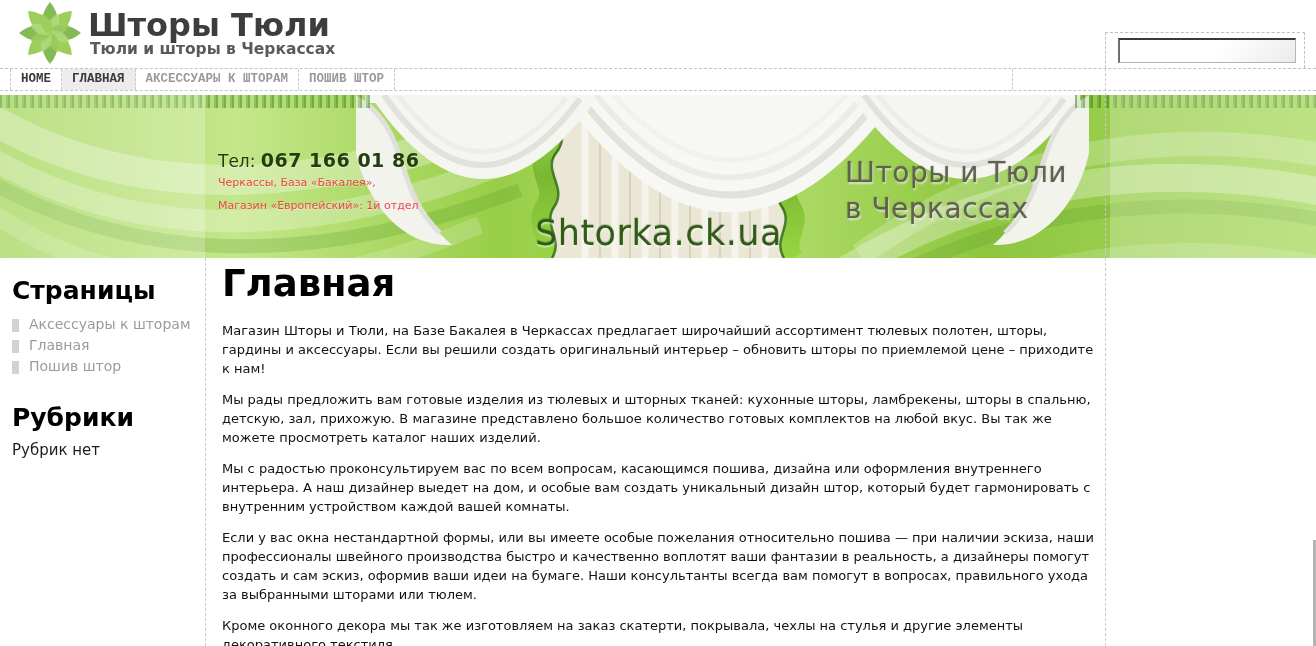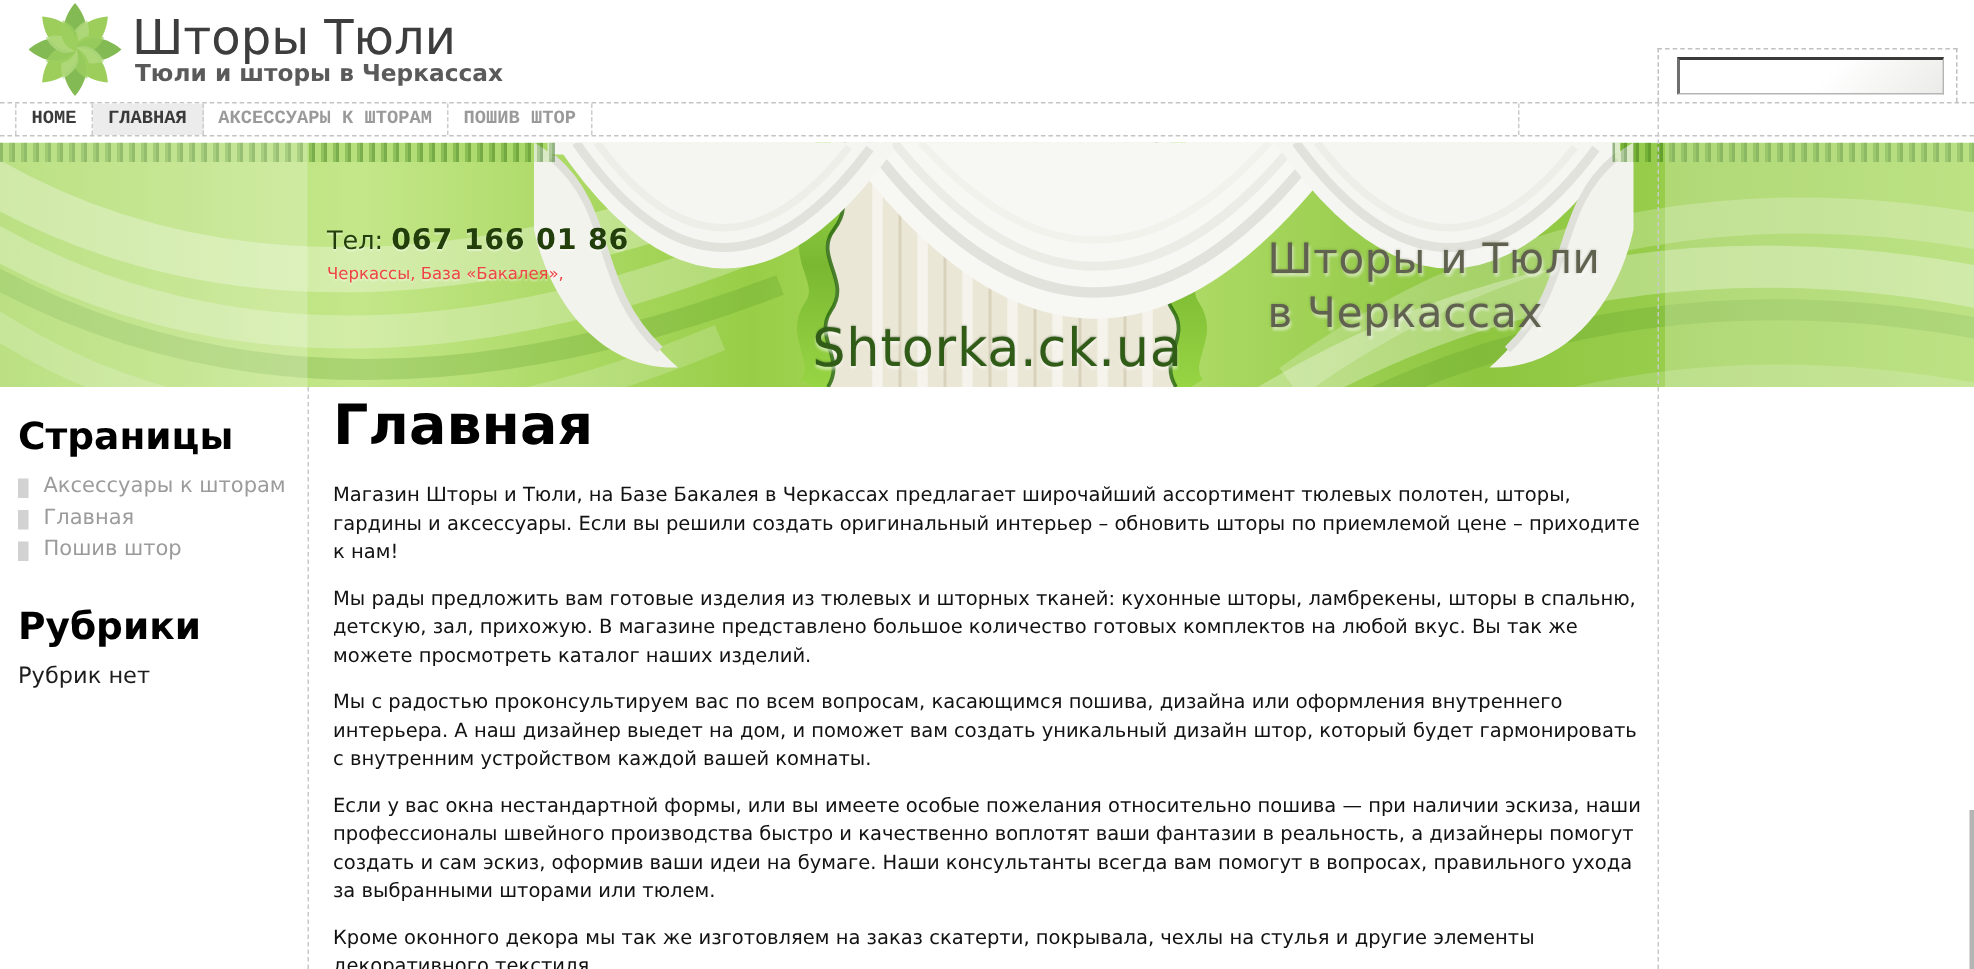--- a/index.html
+++ b/index.html
@@ -1,21 +1,21 @@
 <!DOCTYPE html>
 <html><head>
 <meta charset="utf-8">
 <style>
   html,body{margin:0;padding:0;background:#fff;}
   .page{position:relative;width:1316px;height:646px;overflow:hidden;background:#fff;
         font-family:"DejaVu Sans","Liberation Sans",sans-serif;}
 
   
   .logo{position:absolute;left:10px;top:1px;}
-  .site-title{position:absolute;left:88px;top:6px;font-size:32px;font-weight:normal;color:#3d3d3d;
+  .site-title{position:absolute;left:88px;top:6px;font-size:32px;font-weight:bold;color:#3d3d3d;
               letter-spacing:0;cursor:pointer;}
   .site-tagline{position:absolute;left:90px;top:40px;font-size:15.5px;font-weight:bold;color:#5a5a5a;}
   .search-box{position:absolute;left:1105px;top:32px;width:200px;height:36px;
               border:1px dashed #c0c0c0;border-bottom:none;box-sizing:border-box;}
   .search-input{position:absolute;left:12px;top:5px;width:178px;height:25px;box-sizing:border-box;
               border:1px solid #b5b5b5;border-top:2px solid #3a3a3a;border-left:2px solid #6e6e6e;
               background:linear-gradient(135deg,#ffffff 55%,#ebebe9);outline:none;
               font-size:13px;padding:0 6px;}
 
   
@@ -42,21 +42,21 @@
   .fringe-left{left:0;width:370px;}
   .fringe-right{left:1075px;width:241px;}
   .fade{position:absolute;top:0;height:163px;background:rgba(255,255,255,.24);}
   .fade-left{left:0;width:205px;}
   .fade-right{left:1110px;width:206px;}
   .banner-contact{position:absolute;left:218px;top:54px;color:#223f0b;
                   text-shadow:0 1px 1px rgba(255,255,255,.45);}
   .phone-line{font-size:17px;line-height:22px;}
   .phone-line b{font-size:19px;letter-spacing:.5px;}
   .addr{font-size:11px;line-height:22.5px;color:#ef4444;}
-  .banner-url{position:absolute;left:535px;top:118px;width:260px;text-align:center;
+  .banner-url{position:absolute;left:535px;top:118px;width:260px;
               font-size:35px;color:#305c17;letter-spacing:.5px;
               text-shadow:0 2px 2px rgba(255,255,255,.55),0 -1px 1px rgba(0,40,0,.25);}
   .banner-slogan{position:absolute;left:845px;top:60px;width:240px;
               font-size:28px;line-height:36px;color:#60614f;letter-spacing:.5px;
               text-shadow:1px 2px 2px rgba(255,255,255,.6),0 0 2px rgba(40,60,20,.35);}
 
   
   .vline{position:absolute;width:0;border-left:1px dashed #c9c9c9;}
   .vline-sidebar{left:205px;top:258px;height:388px;}
   .vline-right{left:1105px;top:68px;height:578px;}
@@ -187,20 +187,21 @@
         <path d="M1077,10 C1035,45 1050,95 1005,138" fill="none" stroke="#e0e0da" stroke-width="5"></path>
       </g>
     </svg>
     <div class="fringe fringe-left"></div>
     <div class="fringe fringe-right"></div>
     <div class="fade fade-left"></div>
     <div class="fade fade-right"></div>
     <div class="banner-contact">
       <div class="phone-line"><span>Тел:</span> <b>067 166 01 86</b></div>
       <div class="addr">Черкассы, База «Бакалея»,</div>
+      <div class="addr">Магазин «Европейский»: 1й отдел</div>
     </div>
     <div class="banner-url">Shtorka.ck.ua</div>
     <div class="banner-slogan">
       <div>Шторы и Тюли</div>
       <div>в Черкассах</div>
     </div>
   </div>
 
   <aside class="sidebar">
     <h2>Страницы</h2>
@@ -220,21 +221,21 @@
     </ul>
     <h2>Рубрики</h2>
     <div class="rubrics-empty">Рубрик нет</div>
   </aside>
   <div class="vline vline-sidebar"></div>
 
   <main class="main">
     <h1>Главная</h1>
     <p>Магазин Шторы и Тюли, на Базе Бакалея в Черкассах предлагает широчайший ассортимент тюлевых полотен, шторы, гардины и аксессуары. Если вы решили создать оригинальный интерьер – обновить шторы по приемлемой цене – приходите к нам!</p>
     <p>Мы рады предложить вам готовые изделия из тюлевых и шторных тканей: кухонные шторы, ламбрекены, шторы в спальню, детскую, зал, прихожую. В магазине представлено большое количество готовых комплектов на любой вкус. Вы так же можете просмотреть каталог наших изделий.</p>
-    <p>Мы с радостью проконсультируем вас по всем вопросам, касающимся пошива, дизайна или оформления внутреннего интерьера. А наш дизайнер выедет на дом, и поможет вам создать уникальный дизайн штор, который будет гармонировать с внутренним устройством каждой вашей комнаты.</p>
+    <p>Мы с радостью проконсультируем вас по всем вопросам, касающимся пошива, дизайна или оформления внутреннего интерьера. А наш дизайнер выедет на дом, и особые вам создать уникальный дизайн штор, который будет гармонировать с внутренним устройством каждой вашей комнаты.</p>
     <p>Если у вас окна нестандартной формы, или вы имеете особые пожелания относительно пошива — при наличии эскиза, наши профессионалы швейного производства быстро и качественно воплотят ваши фантазии в реальность, а дизайнеры помогут создать и сам эскиз, оформив ваши идеи на бумаге. Наши консультанты всегда вам помогут в вопросах, правильного ухода за выбранными шторами или тюлем.</p>
     <p>Кроме оконного декора мы так же изготовляем на заказ скатерти, покрывала, чехлы на стулья и другие элементы декоративного текстиля.</p>
 
   </main>
   <div class="vline vline-right"></div>
   <div class="right-scroll-edge"></div>
 
 </div>
 
 </body></html>

